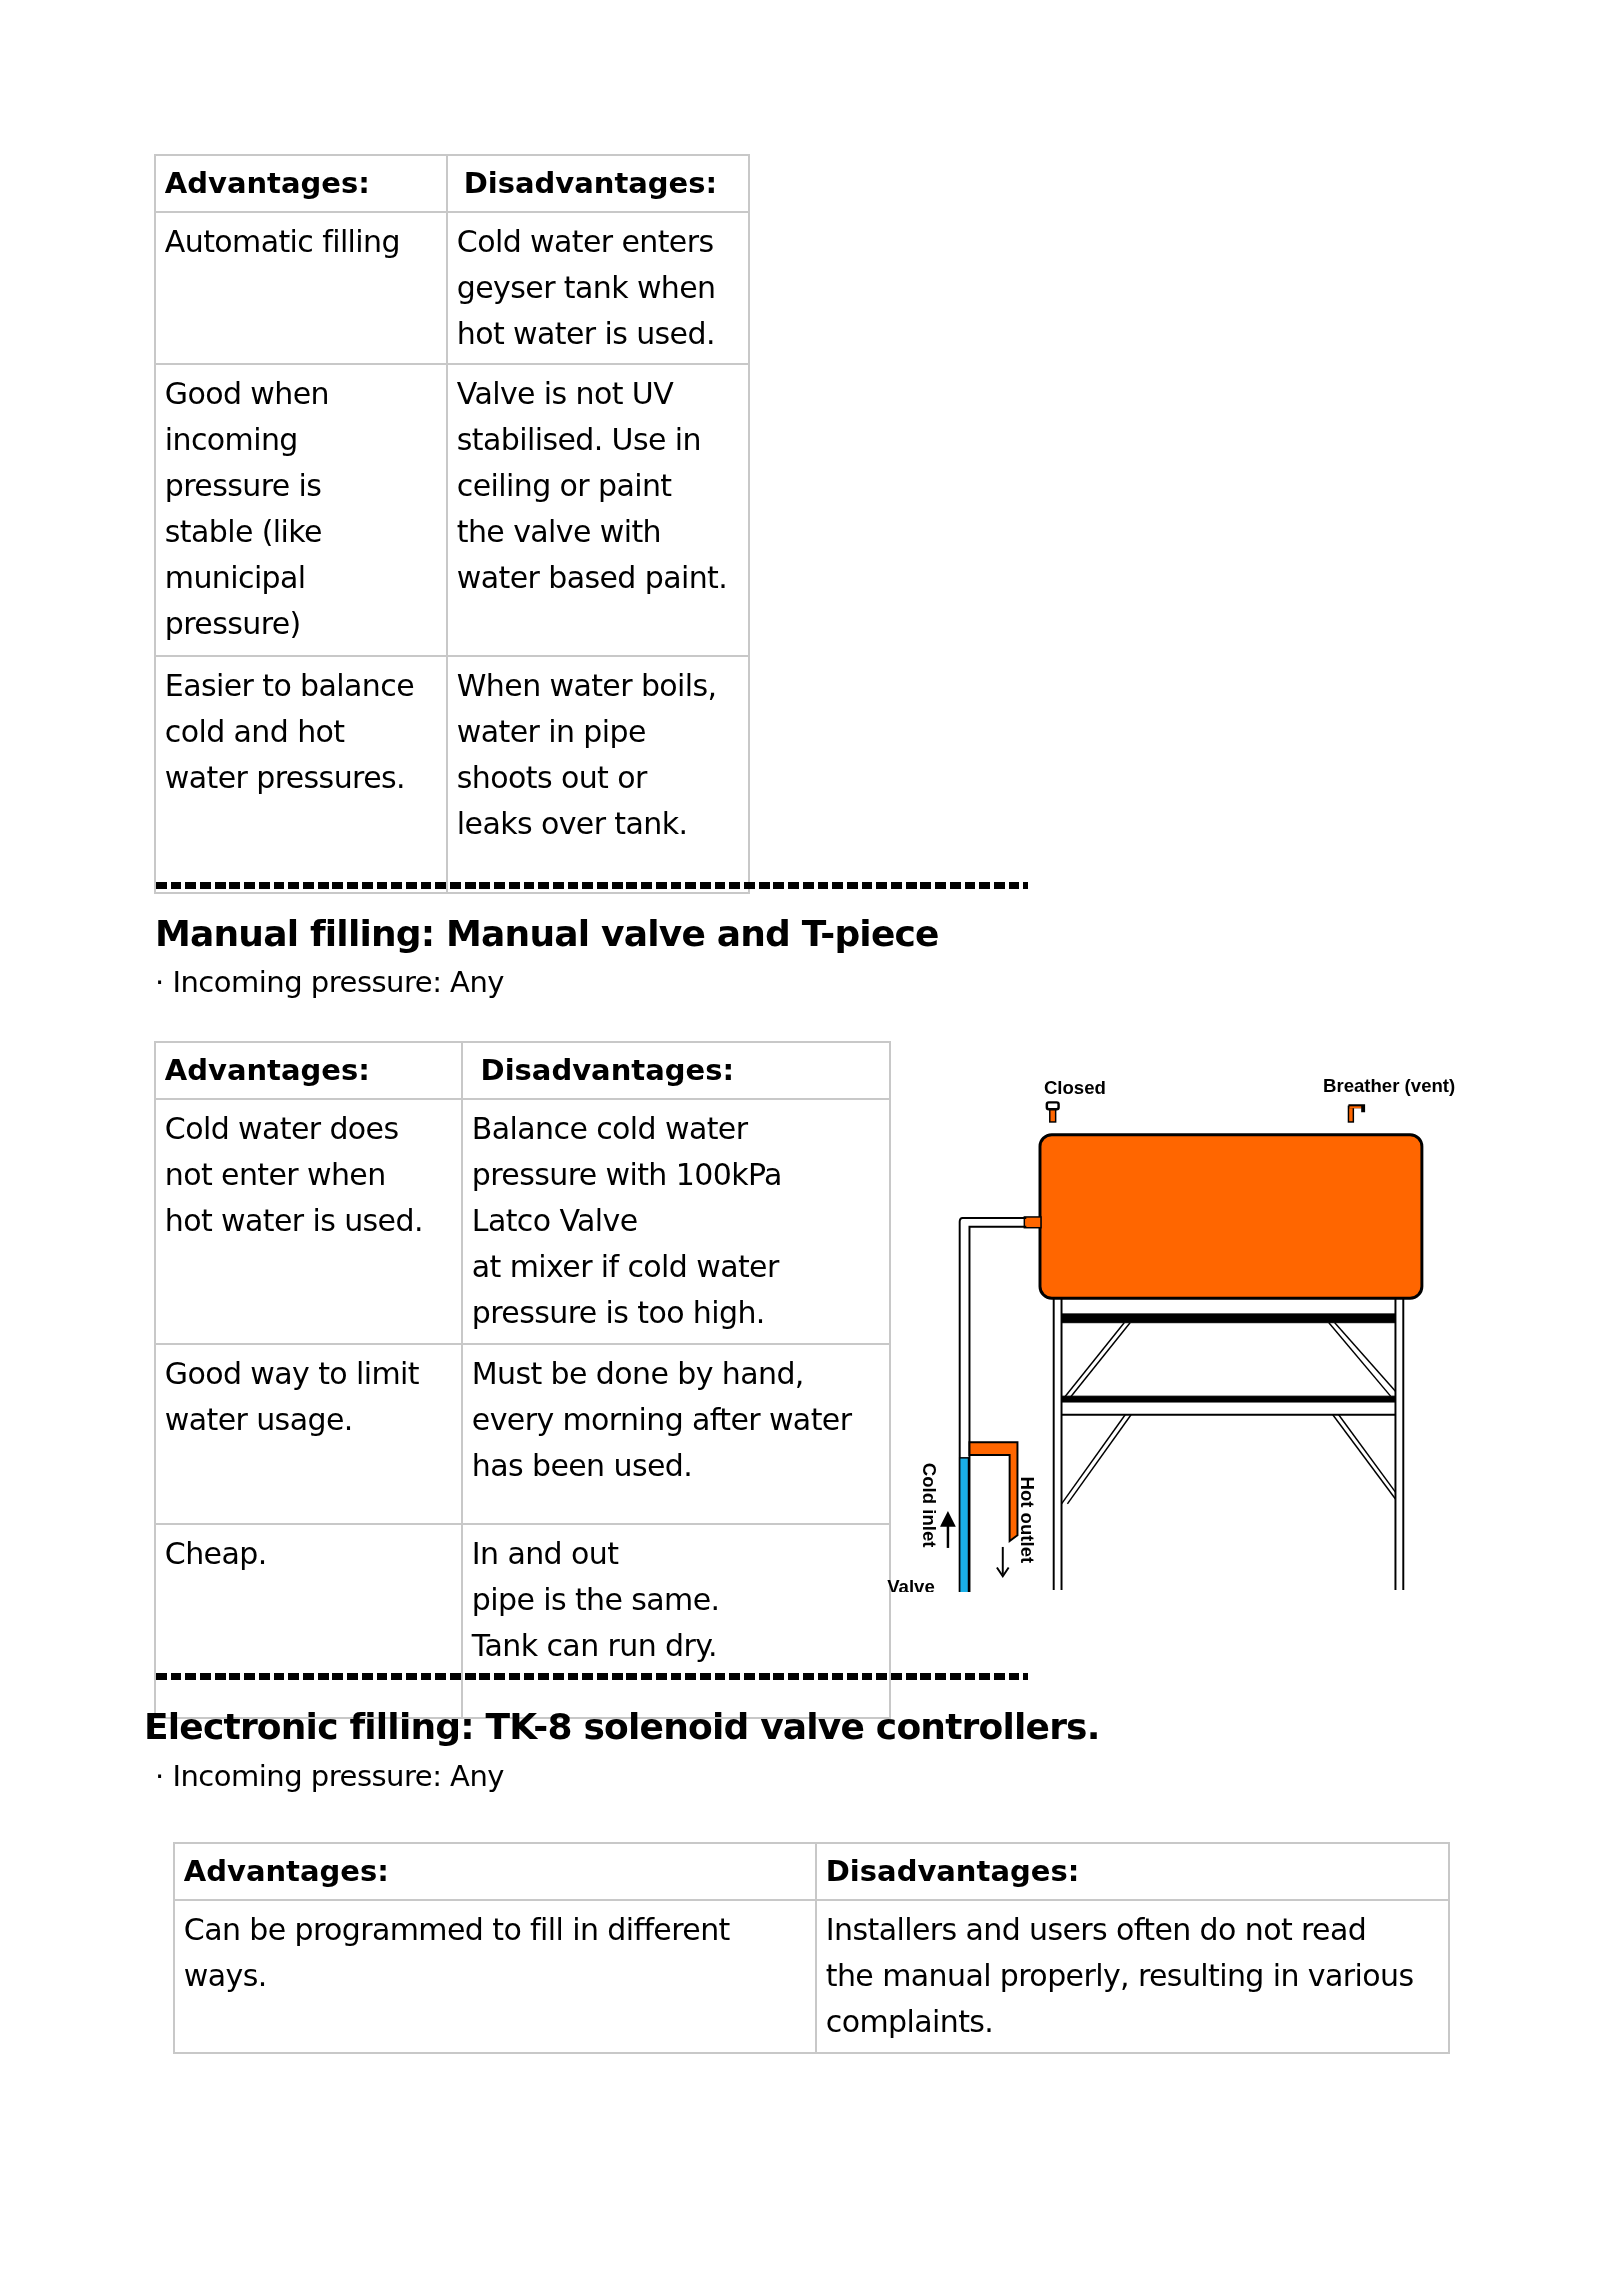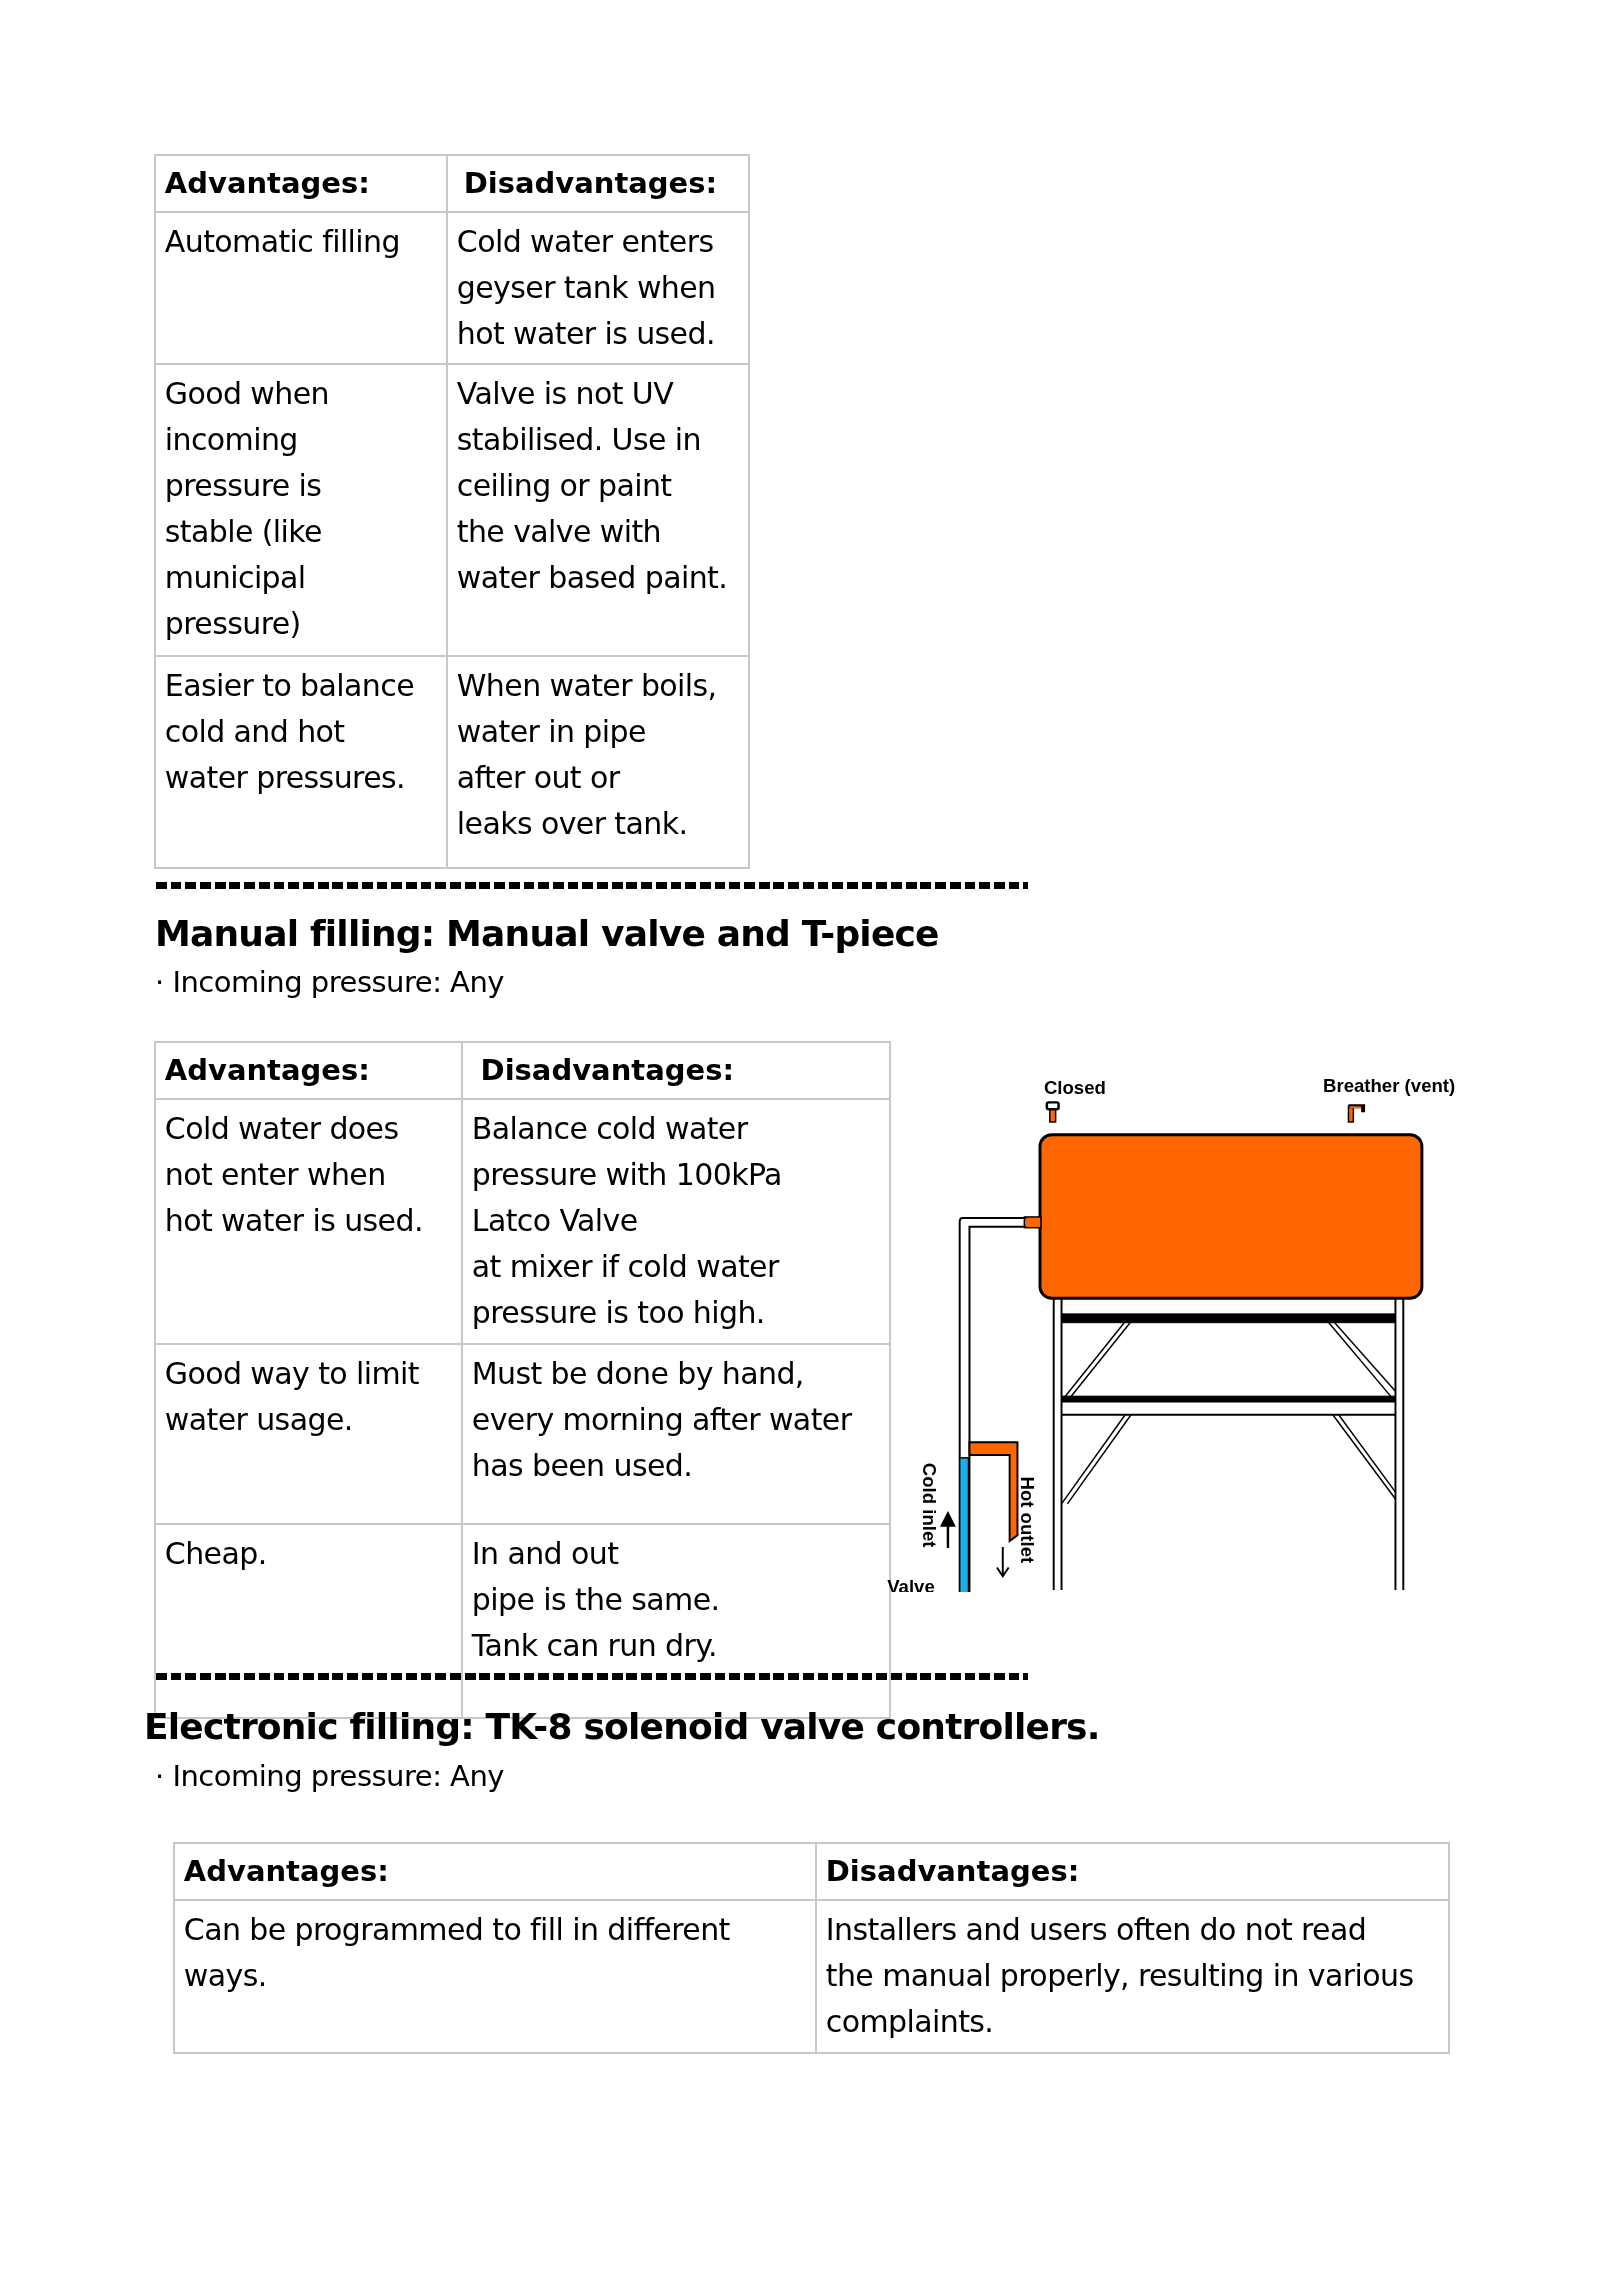--- a/index.html
+++ b/index.html
@@ -56,30 +56,30 @@
       <span class="line">pressure)</span>
     </td>
     <td>
       <span class="line">Valve is not UV</span>
       <span class="line">stabilised. Use in</span>
       <span class="line">ceiling or paint</span>
       <span class="line">the valve with</span>
       <span class="line">water based paint.</span>
     </td>
   </tr>
-  <tr style="height:212px;padding-left:40px;">
+  <tr style="height:237px;padding-left:40px;">
     <td>
       <span class="line">Easier to balance</span>
       <span class="line">cold and hot</span>
       <span class="line">water pressures.</span>
     </td>
     <td>
       <span class="line">When water boils,</span>
       <span class="line">water in pipe</span>
-      <span class="line">after out or</span>
+      <span class="line">shoots out or</span>
       <span class="line">leaks over tank.</span>
     </td>
   </tr>
 </tbody>
   </table>
 
 <div class="dashes" style="left:156px; top:882px; width:872px;"></div>
 
 <div class="heading" style="left:155px; top:910px;">Manual filling: Manual valve and T-piece</div>
 <div class="subtext" style="left:155px; top:963px;">· Incoming pressure: Any</div>

